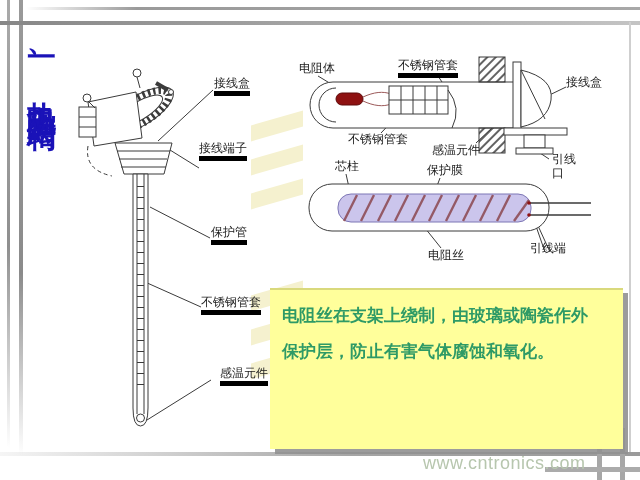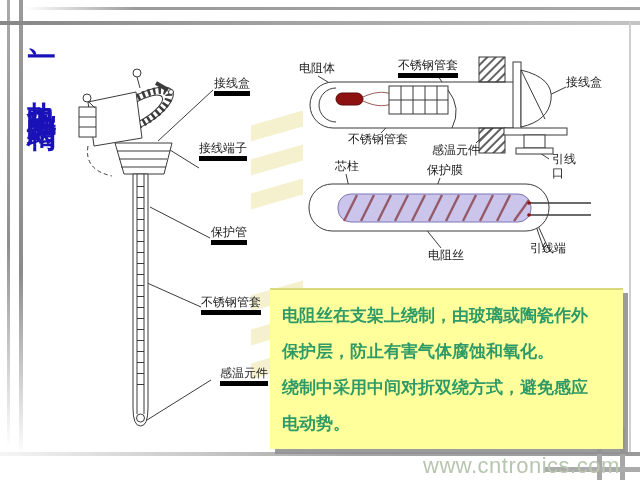--- a/index.html
+++ b/index.html
@@ -46,21 +46,21 @@
   #note{
     position:absolute;left:270px;top:288px;width:353px;height:161px;z-index:5;
     background:#ffff9b;border-top:2px solid #d9d97c;
     box-shadow:5px 5px 0 rgba(145,145,145,.9);
     box-sizing:border-box;padding:8px 22px 0 12px;
   }
   #note p{margin:0;font-size:17px;line-height:36px;font-weight:bold;color:#2e9a66;}
   
   #watermark{
     position:absolute;left:423px;top:453px;z-index:6;
-    font-size:22px;color:#b7c6ae;letter-spacing:.5px;
+    font-size:18px;color:#b7c6ae;letter-spacing:.5px;
   }
 </style>
 </head>
 <body>
 
 <div id="slide">
 
   <div class="stripe" style="top:118px"></div>
   <div class="stripe" style="top:152px"></div>
   <div class="stripe" style="top:186px"></div>
@@ -202,17 +202,16 @@
   <div class="lbl" style="left:566px;top:75px">接线盒</div>
   <div class="lbl wrap2" style="left:552px;top:152px">引线口</div>
 
   <div class="lbl" style="left:335px;top:159px">芯柱</div>
   <div class="lbl" style="left:427px;top:163px">保护膜</div>
   <div class="lbl" style="left:428px;top:248px">电阻丝</div>
   <div class="lbl" style="left:530px;top:241px">引线端</div>
 
   <div id="note">
     <p>电阻丝在支架上绕制，由玻璃或陶瓷作外保护层，防止有害气体腐蚀和氧化。</p>
-    <p>绕制中采用中间对折双绕方式，避免感应电动势。</p>
   </div>
 
   <div id="watermark">www.cntronics.com</div>
 </div>
 
 </body></html>

